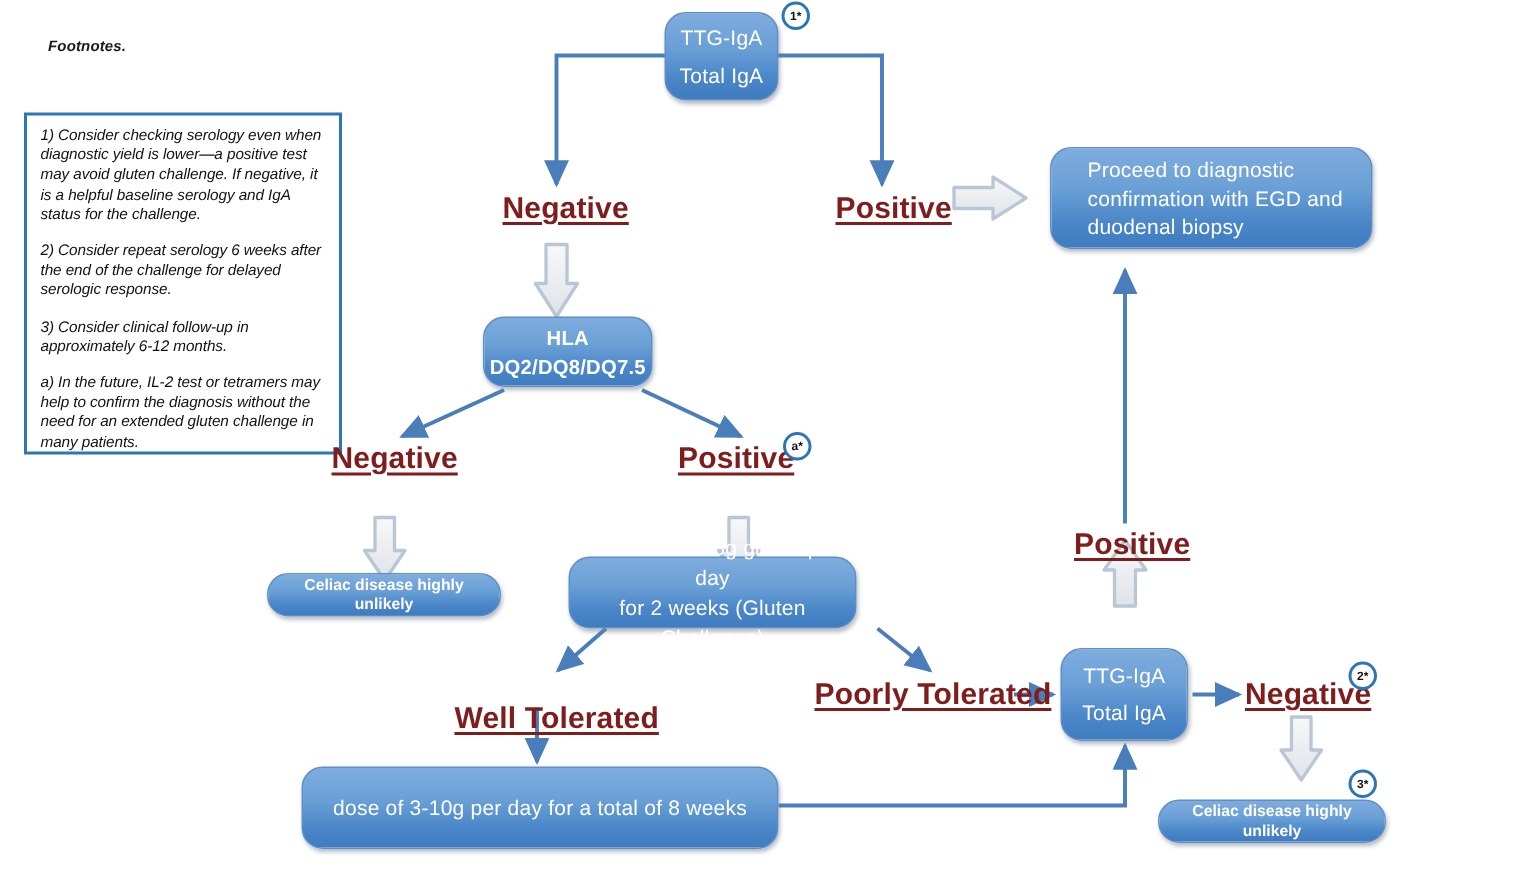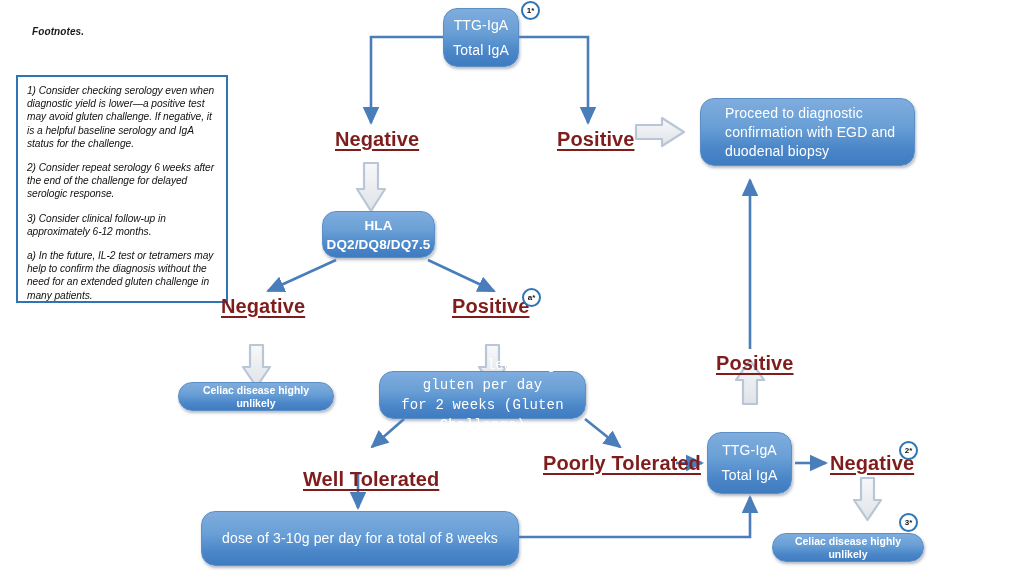--- a/index.html
+++ b/index.html
@@ -200,21 +200,21 @@
     <div class="inner">
       <div>HLA</div>
       <div>DQ2/DQ8/DQ7.5</div>
     </div>
   </div>
 
   <div class="node small-pill" style="left:178px; top:382px; width:156px; height:29px;">
     <div class="inner">Celiac disease highly unlikely</div>
   </div>
 
-  <div class="node" style="left:379px; top:371px; width:207px; height:48px; font-size:14px; line-height:20px;font-family:Liberation Mono, monospace;">
+  <div class="node" style="left:379px; top:371px; width:192px; height:48px; font-size:14px; line-height:20px;">
     <div class="inner">
       <div>Start at least 3g gluten per day</div>
       <div>for 2 weeks (Gluten Challenge)</div>
     </div>
   </div>
 
   <div class="node" style="left:201px; top:511px; width:318px; height:55px; font-size:14px; line-height:21px;">
     <div class="inner">
       <div>dose of 3-10g per day for a total of 8 weeks</div>
     </div>

